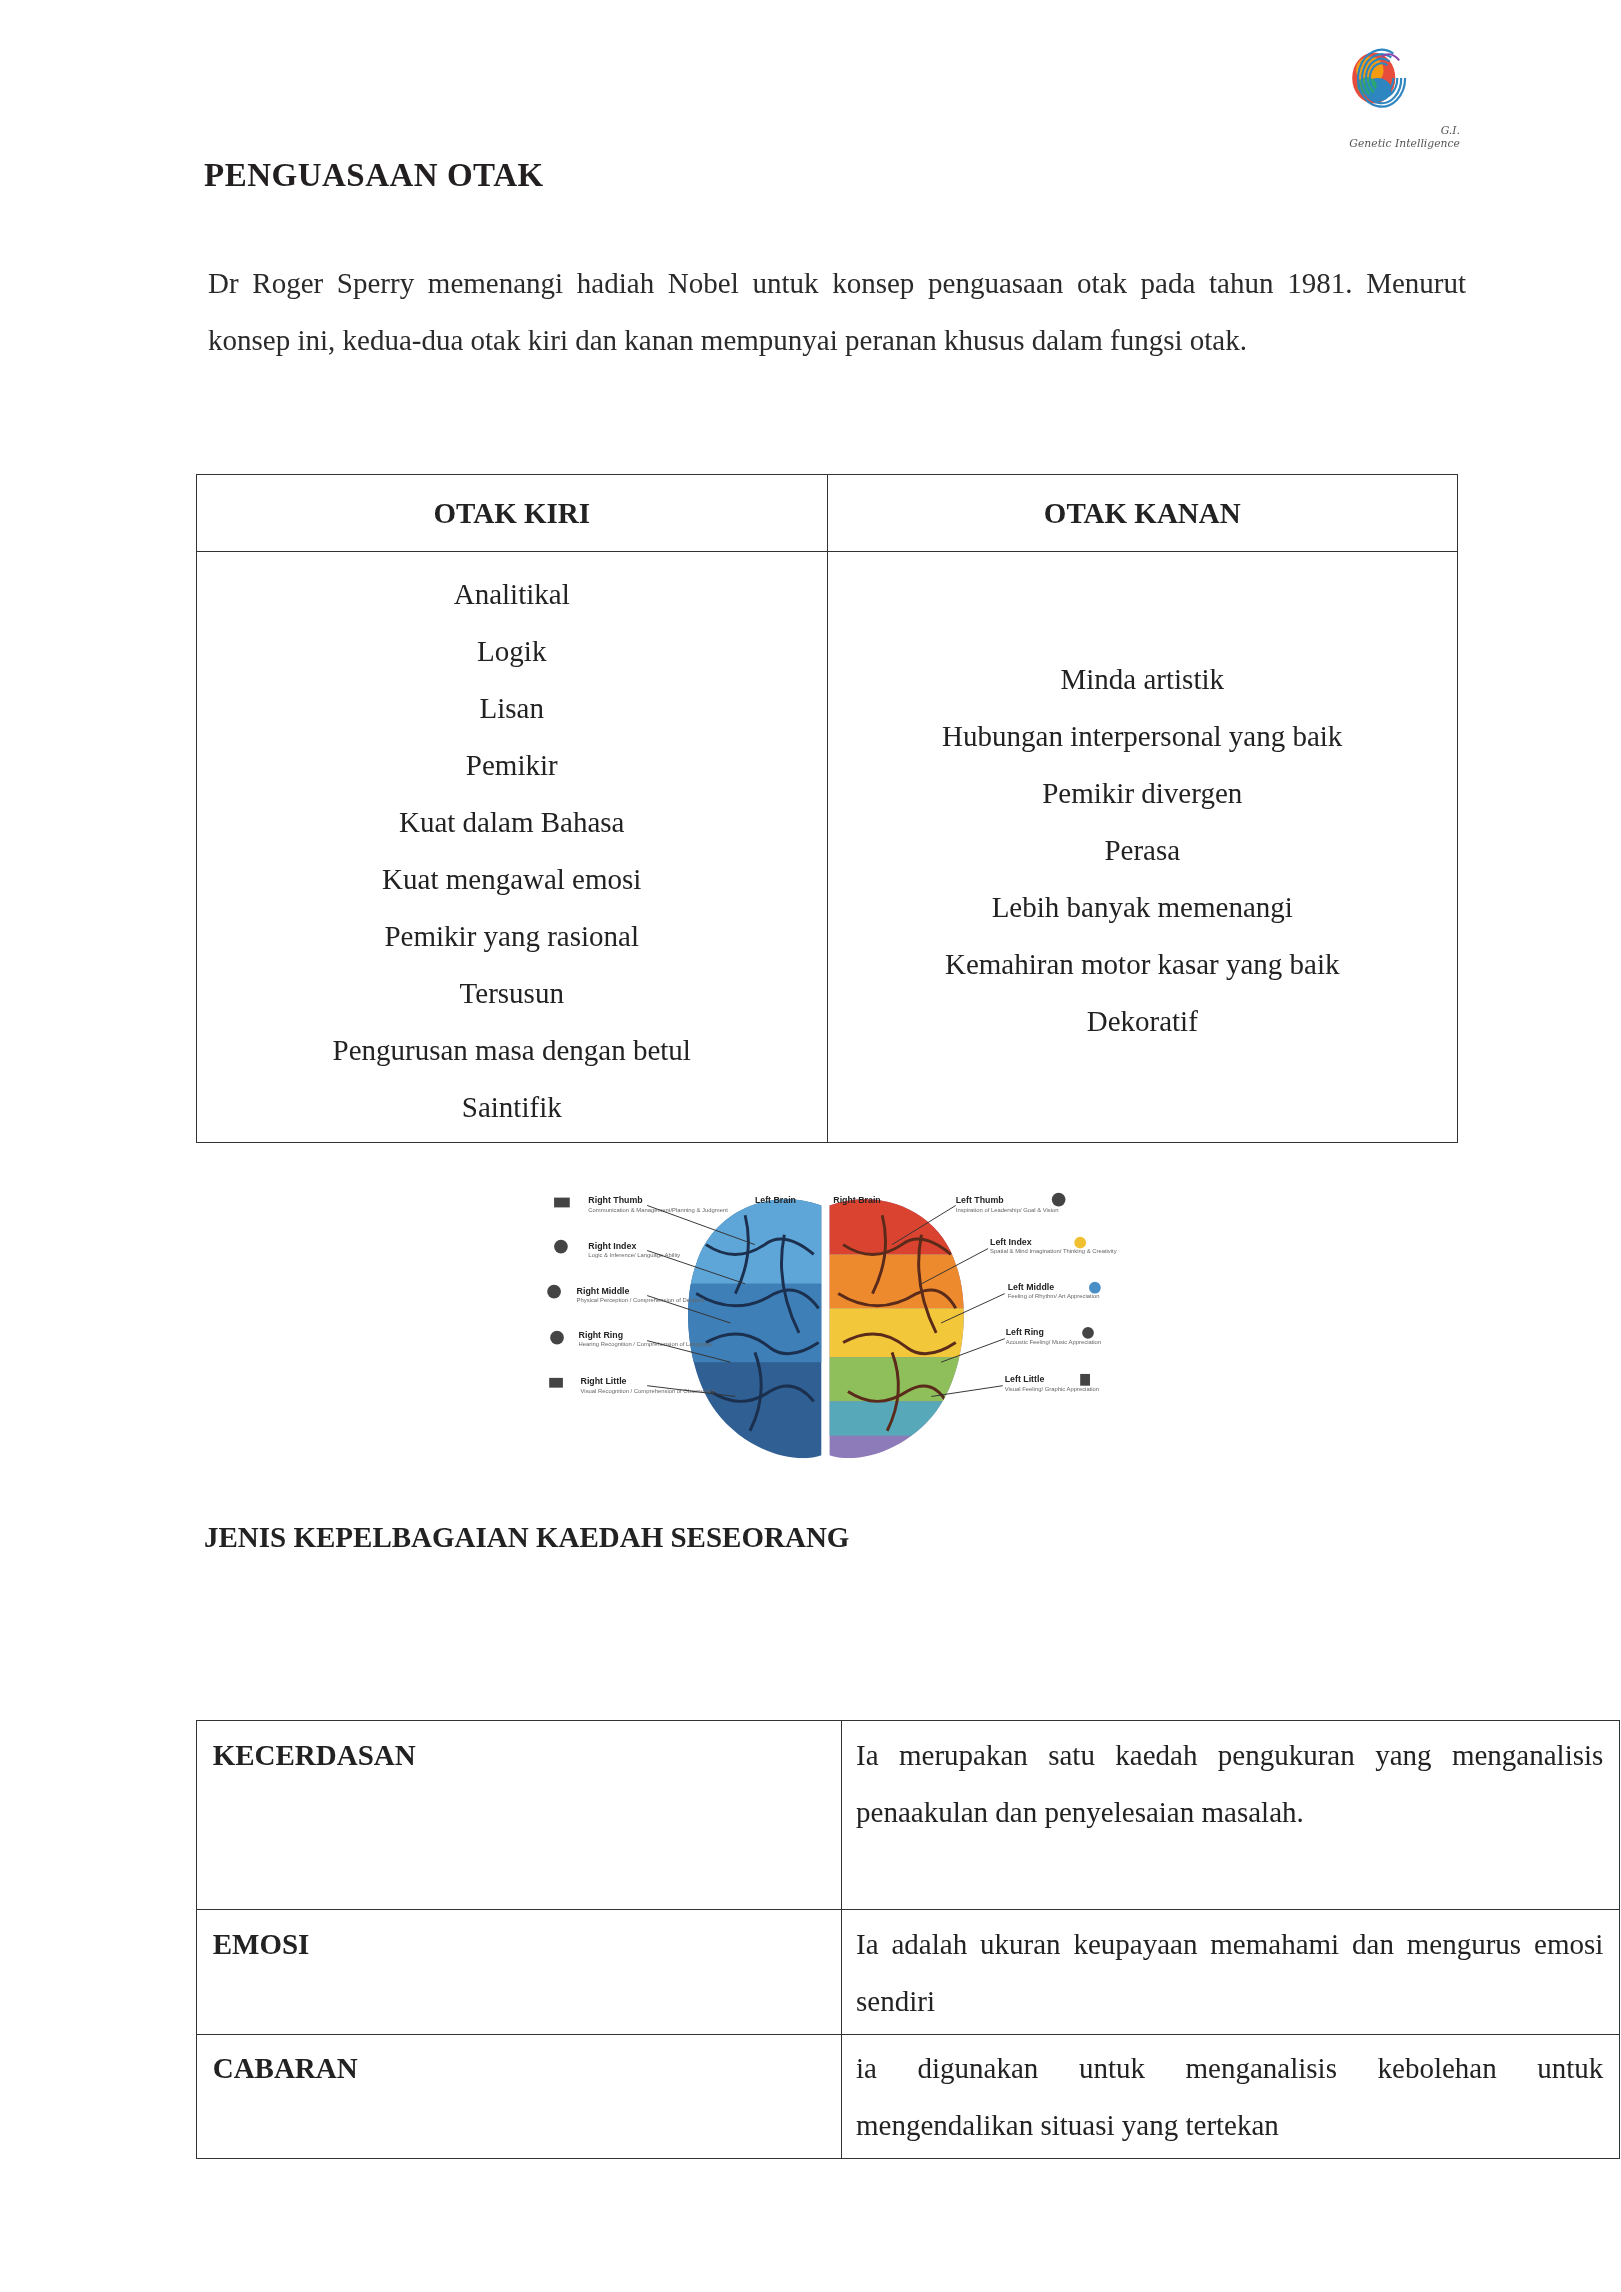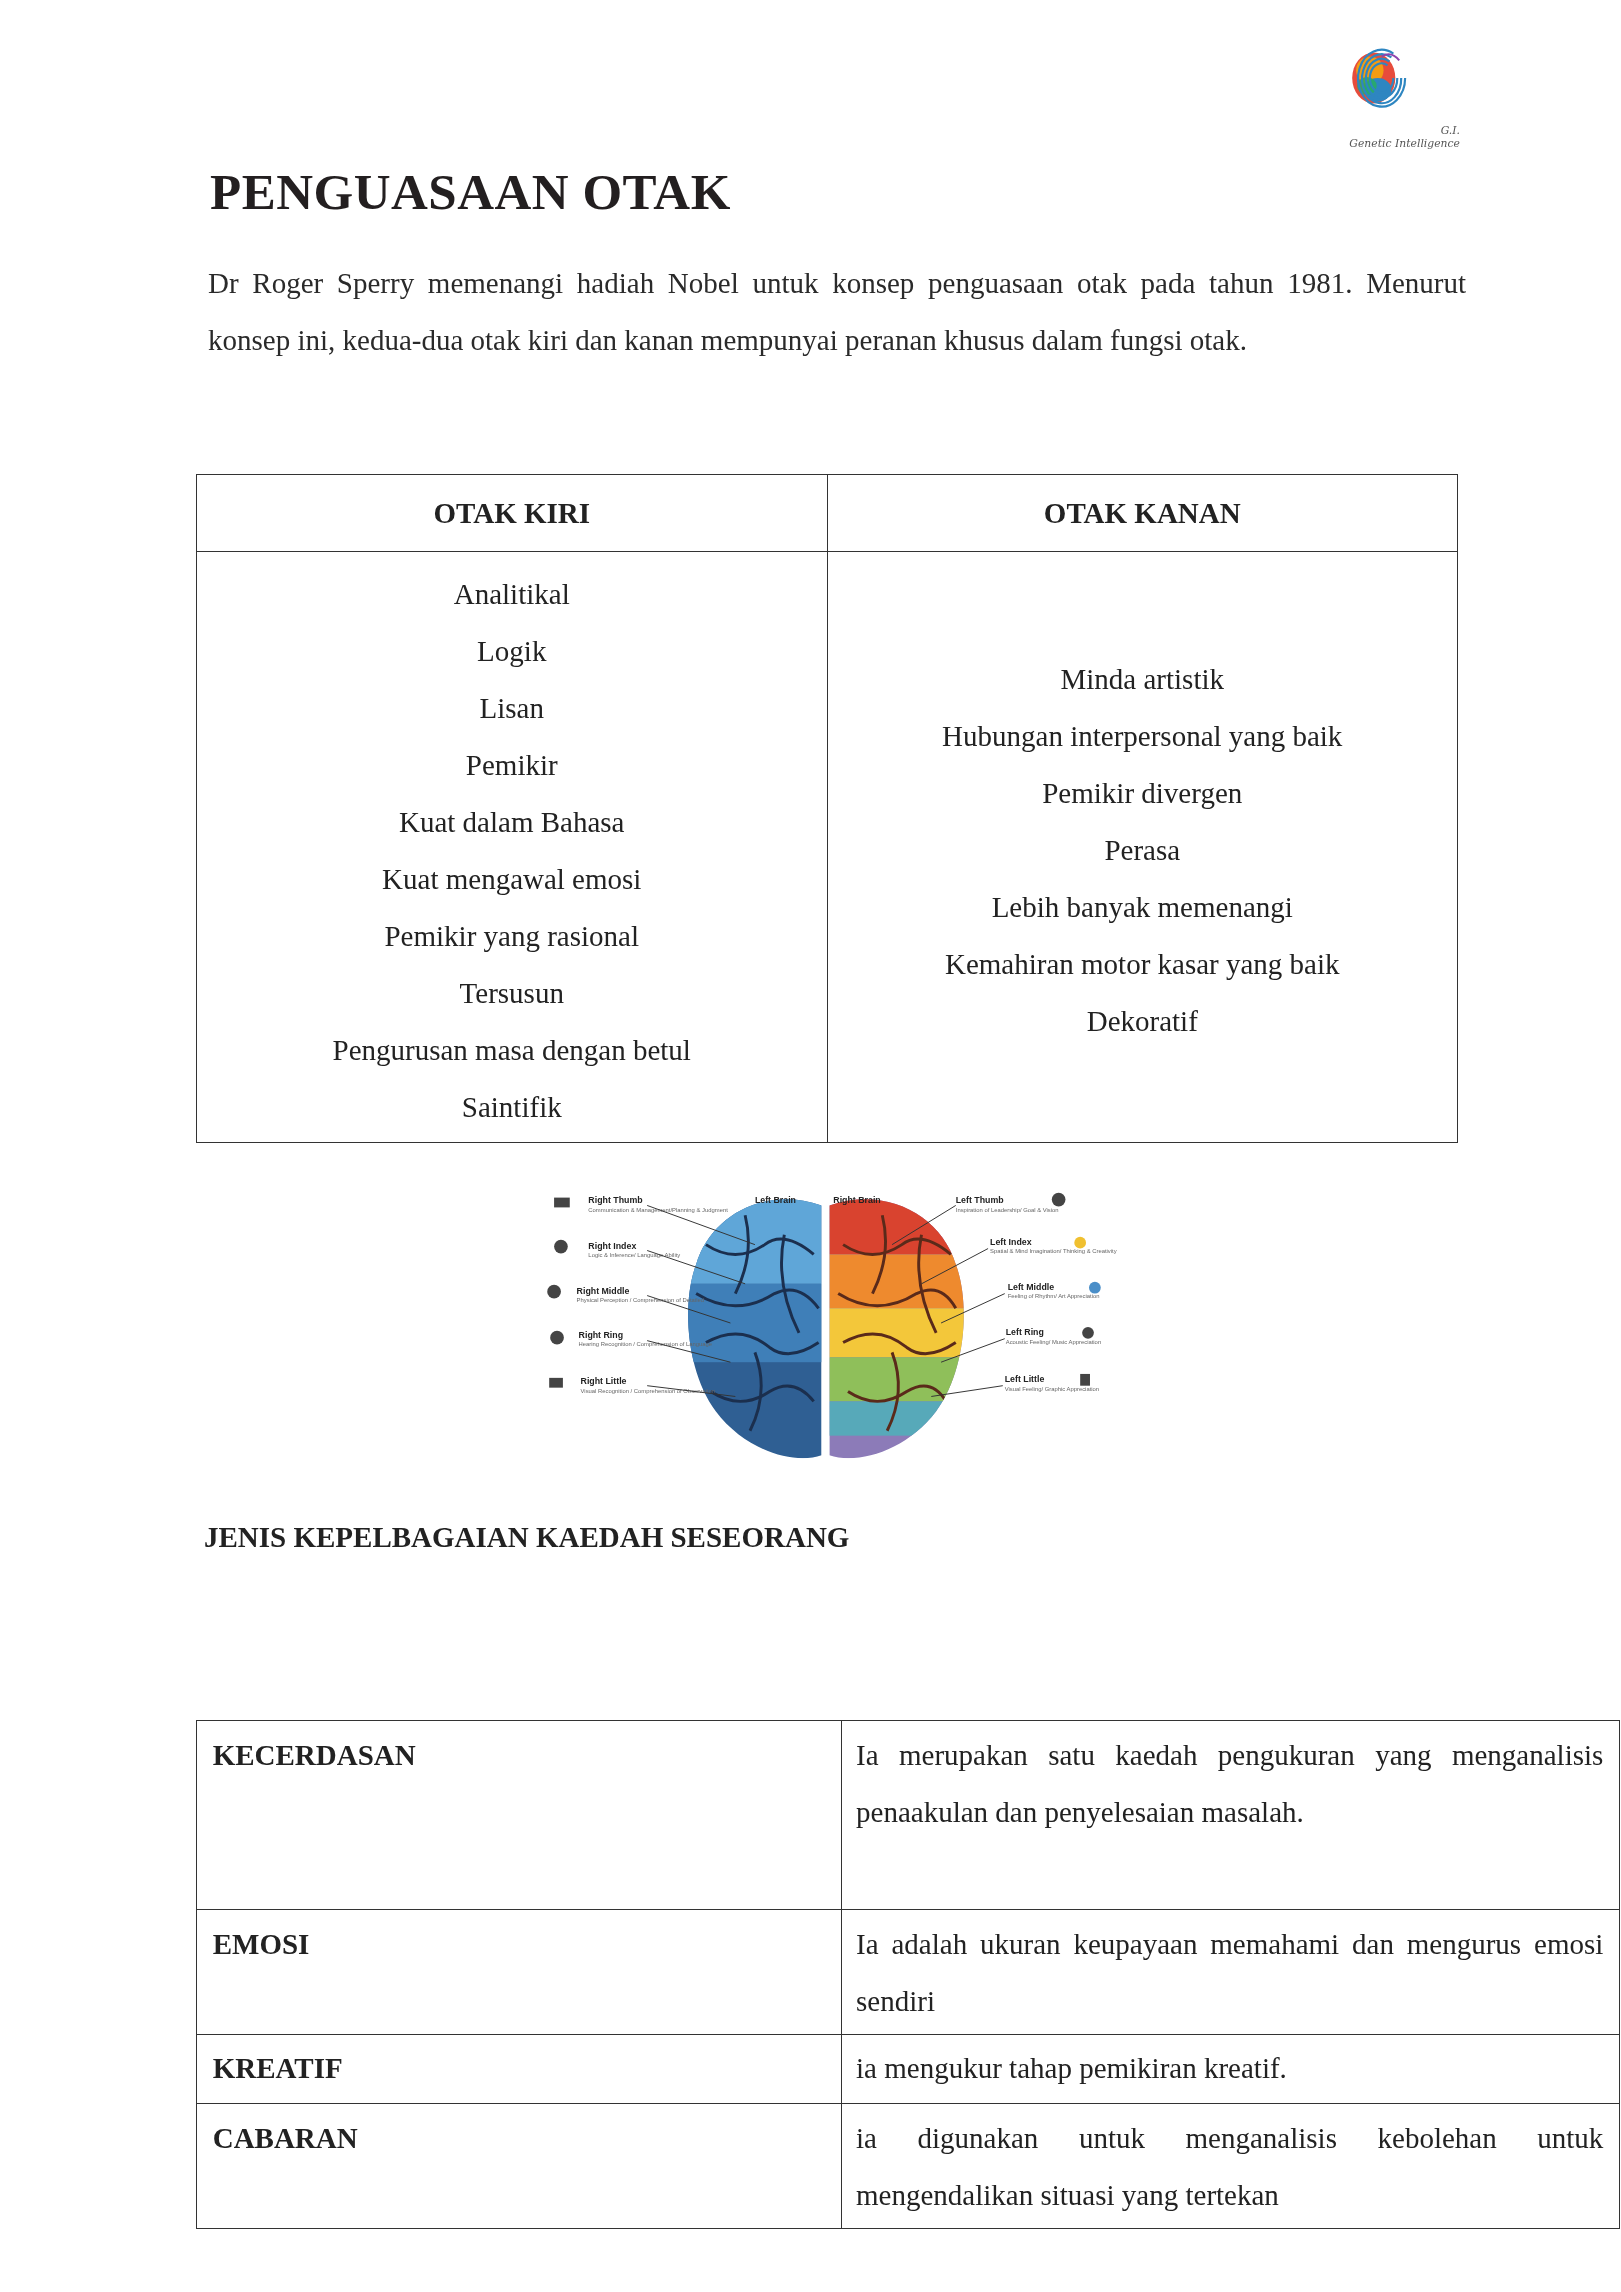--- a/index.html
+++ b/index.html
@@ -1,19 +1,19 @@
 <!DOCTYPE html>
 <html><head>
 <meta charset="utf-8">
 <style>
   html, body { margin:0; padding:0; background:#ffffff; }
   body { width:1621px; height:2293px; position:relative; font-family:"Liberation Serif", serif; color:#222; overflow:hidden; }
   .logo { position:absolute; left:1313px; top:27.4px; width:147px; height:127px; }
   .logo-caption { position:absolute; left:1313px; top:125px; width:147px; text-align:right; font-family:"DejaVu Serif", serif; font-style:italic; font-size:10.8px; line-height:12.7px; color:#555; }
-  h1 { position:absolute; left:196px; top:149px; margin:14px; font-size:51px; font-weight:bold; letter-spacing:0.5px; color:#231f20; }
+  h1 { position:absolute; left:196px; top:149px; margin:8px; font-size:33px; font-weight:bold; letter-spacing:0.5px; color:#231f20; }
   .intro { position:absolute; left:196px; top:243px; width:1258px; margin:12px; font-size:29px; line-height:57px; text-align:justify; color:#2a2a2a; }
   table { border-collapse:collapse; position:absolute; }
   .t1 { left:196px; top:474px; width:1262px; }
   .t1 th, .t1 td { border:1.5px solid #333; text-align:center; width:50%; }
   .t1 th { height:74px; font-size:29px; font-weight:bold; }
   .t1 td { vertical-align:middle; padding:13.7px 0 5.9px; font-size:29px; line-height:57px;text-align:center; }
   .t1 td .item { display:block; }
   .brain { position:absolute; left:510px; top:1176px; width:627px; height:294px; }
   h2 { position:absolute; left:196px; top:1513px; margin:8px; font-size:29px; font-weight:bold; }
   .t2 { left:196px; top:1720px; width:1424px; }
@@ -199,22 +199,18 @@
   <tbody>
       <tr>
     <td class="k" style="height:176px">KECERDASAN</td>
     <td class="v">Ia merupakan satu kaedah pengukuran yang menganalisis penaakulan dan penyelesaian masalah.</td>
   </tr>
   <tr>
     <td class="k">EMOSI</td>
     <td class="v">Ia adalah ukuran keupayaan memahami dan mengurus emosi sendiri</td>
   </tr>
   <tr>
-    <td class="k">KREATIF</td>
-    <td class="v">ia mengukur tahap pemikiran kreatif.</td>
-  </tr>
-  <tr>
     <td class="k">CABARAN</td>
     <td class="v">ia digunakan untuk menganalisis kebolehan untuk mengendalikan situasi yang tertekan</td>
   </tr>
 </tbody>
   </table>
 
 
 </body></html>

